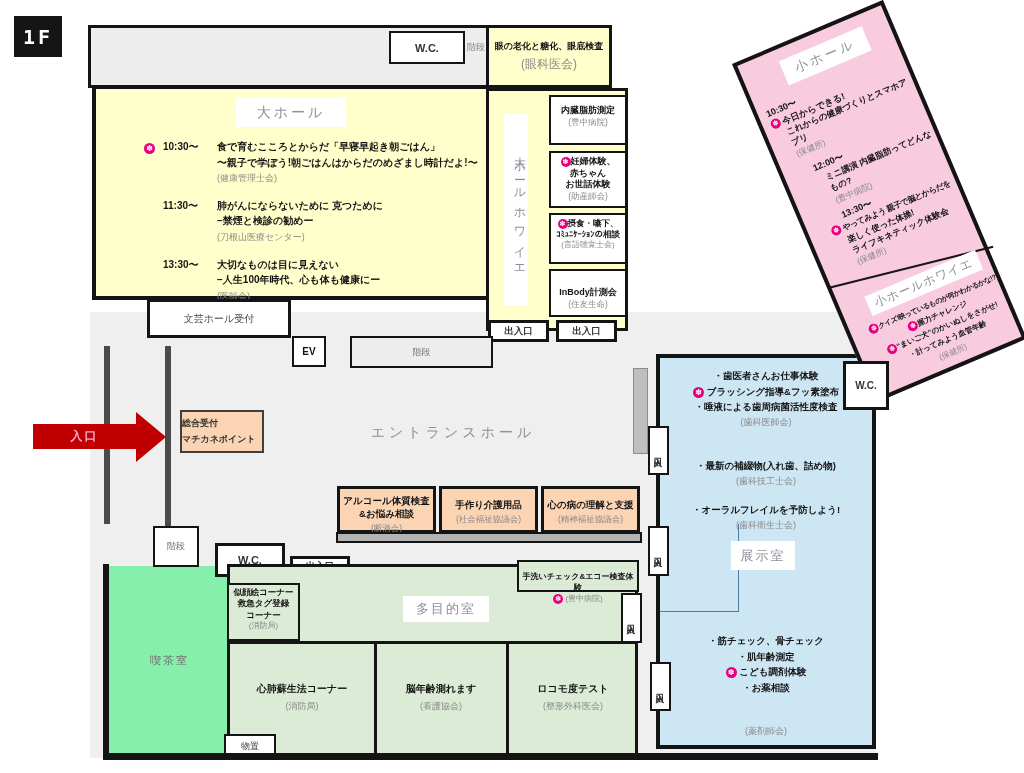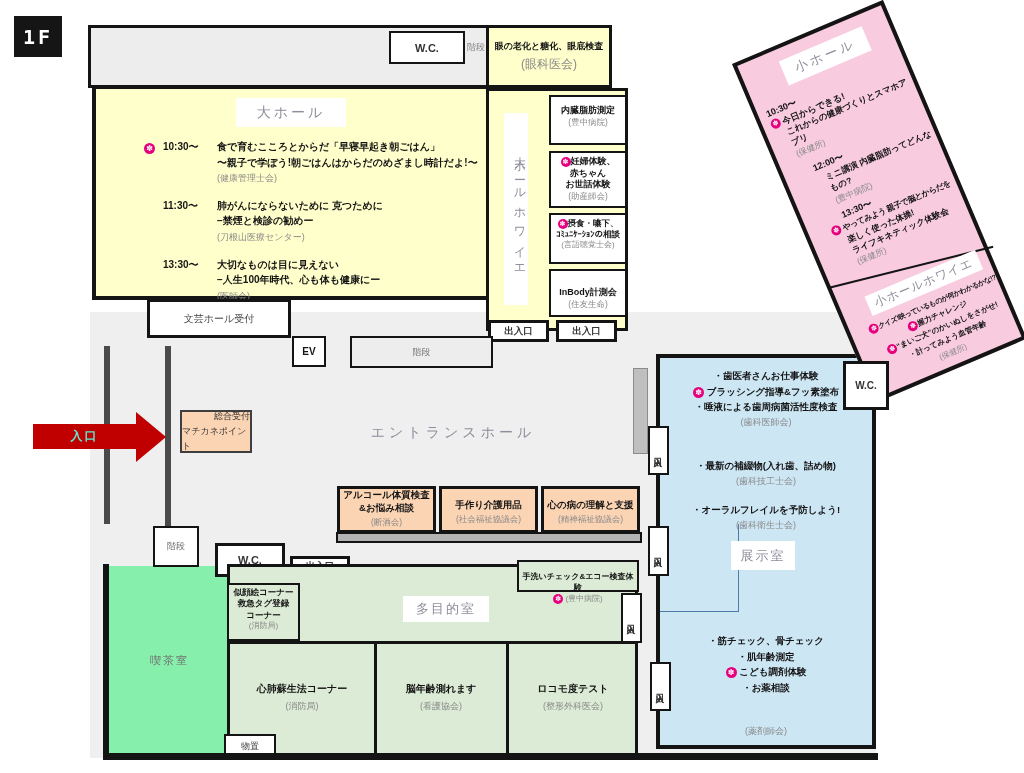--- a/index.html
+++ b/index.html
@@ -20,21 +20,21 @@
   .ev .slot{width:13px;flex:none;padding-top:1px}
   .ev .tm{font-weight:700;flex:none;width:48px}
   .ybooth{position:absolute;left:60px;width:78px;background:#fff;border:2.5px solid #141414;
           box-sizing:border-box;text-align:center;font-size:9px;line-height:1.3;padding-top:3px;font-weight:700}
   .ybooth .org{font-weight:400;font-size:8.5px}
   .exitbox{position:absolute;box-sizing:border-box;background:#fff;border:3px solid #141414;
            display:flex;align-items:center;justify-content:center;font-weight:700;font-size:9.5px;color:#333}
   .vexit{position:absolute;box-sizing:border-box;background:#fff;border:2.5px solid #141414;
          display:flex;align-items:center;justify-content:center;font-weight:700;font-size:8.5px;color:#333}
   .obooth{position:absolute;box-sizing:border-box;background:#fbd4b4;border:3px solid #141414;
-          text-align:center;padding-top:0}
+          text-align:center;padding-top:6px}
   .obooth .t{font-weight:700;font-size:9.5px;line-height:1.35}
   .obooth .org{font-size:8.5px;margin-top:2px}
   .groom{position:absolute;text-align:center}
   .groom .t{font-weight:700;font-size:10px}
   .groom .org{font-size:9px;margin-top:4px}
   .bgroup{text-align:center;font-size:9.5px;font-weight:700;line-height:1.65}
   .bgroup .org{font-weight:400;font-size:9px}
   .tight{letter-spacing:-0.5px}
 </style>
 </head>
@@ -116,22 +116,22 @@
   <div class="exitbox" style="left:488px;top:320px;width:61px;height:22px">出入口</div>
   <div class="exitbox" style="left:556px;top:320px;width:61px;height:22px">出入口</div>
 
   <div class="bx" style="left:147px;top:299px;width:144px;height:39px;font-size:10px;color:#444">文芸ホール受付</div>
   <div class="bx" style="left:292px;top:336px;width:34px;height:31px;border-width:2.5px;font-weight:700;font-size:10px">EV</div>
   <div class="bx" style="left:350px;top:336px;width:143px;height:32px;background:#ededed;border-width:2px;font-size:9px;color:#707070">階段</div>
 
   <div class="abs" style="left:104px;top:346px;width:6px;height:178px;background:#4a4a4a"></div>
   <div class="abs" style="left:165px;top:346px;width:6px;height:188px;background:#4a4a4a"></div>
 
-  <div class="abs" style="left:180px;top:410px;width:72px;height:43px;background:#fbd4b4;border:2px solid #3f3f3f;
-       display:flex;flex-direction:column;align-items:flex-end;justify-content:center;font-size:9px;font-weight:400;color:#333;line-height:1.7">
+  <div class="abs" style="left:180px;top:410px;width:84px;height:43px;background:#fbd4b4;border:2px solid #3f3f3f;
+       display:flex;flex-direction:column;align-items:flex-start;justify-content:center;font-size:9px;font-weight:700;color:#333;line-height:1.7">
     <div>総合受付</div>
     <div>マチカネポイント</div>
   </div>
 
   <div class="abs" style="left:348px;top:424px;width:210px;font-size:14px;color:#8e8e9c;letter-spacing:4px;text-align:center">エントランスホール</div>
 
   <div class="abs" style="left:633px;top:368px;width:15px;height:86px;background:#bfbfbf;border:1px solid #8c8c8c"></div>
 
   <div class="obooth" style="left:337px;top:486px;width:99px;height:47px">
     <div class="t">アルコール体質検査</div>
@@ -261,17 +261,17 @@
         <span>・計ってみよう血管年齢</span></div>
       <div class="org" style="margin-top:3px;font-size:8px">(保健所)</div>
     </div>
   </div>
 
   <div class="bx" style="left:843px;top:361px;width:46px;height:49px;font-weight:700;font-size:10px;color:#333">W.C.</div>
 
   <div class="abs" style="left:103px;top:753px;width:775px;height:7px;background:#141414"></div>
 
   <div class="abs" style="left:33px;top:424px;width:103px;height:25px;background:#c00000;z-index:10;
-       display:flex;align-items:center;justify-content:center;color:#5eead4;font-weight:700;font-size:12px;letter-spacing:2px">入口</div>
+       display:flex;align-items:center;justify-content:center;color:#f9a8d4;font-weight:700;font-size:12px;letter-spacing:2px">入口</div>
   <div class="abs" style="left:136px;top:412px;width:0;height:0;z-index:10;
        border-top:25px solid transparent;border-bottom:25px solid transparent;border-left:30px solid #c00000"></div>
 
 </div>
 
 </body></html>

